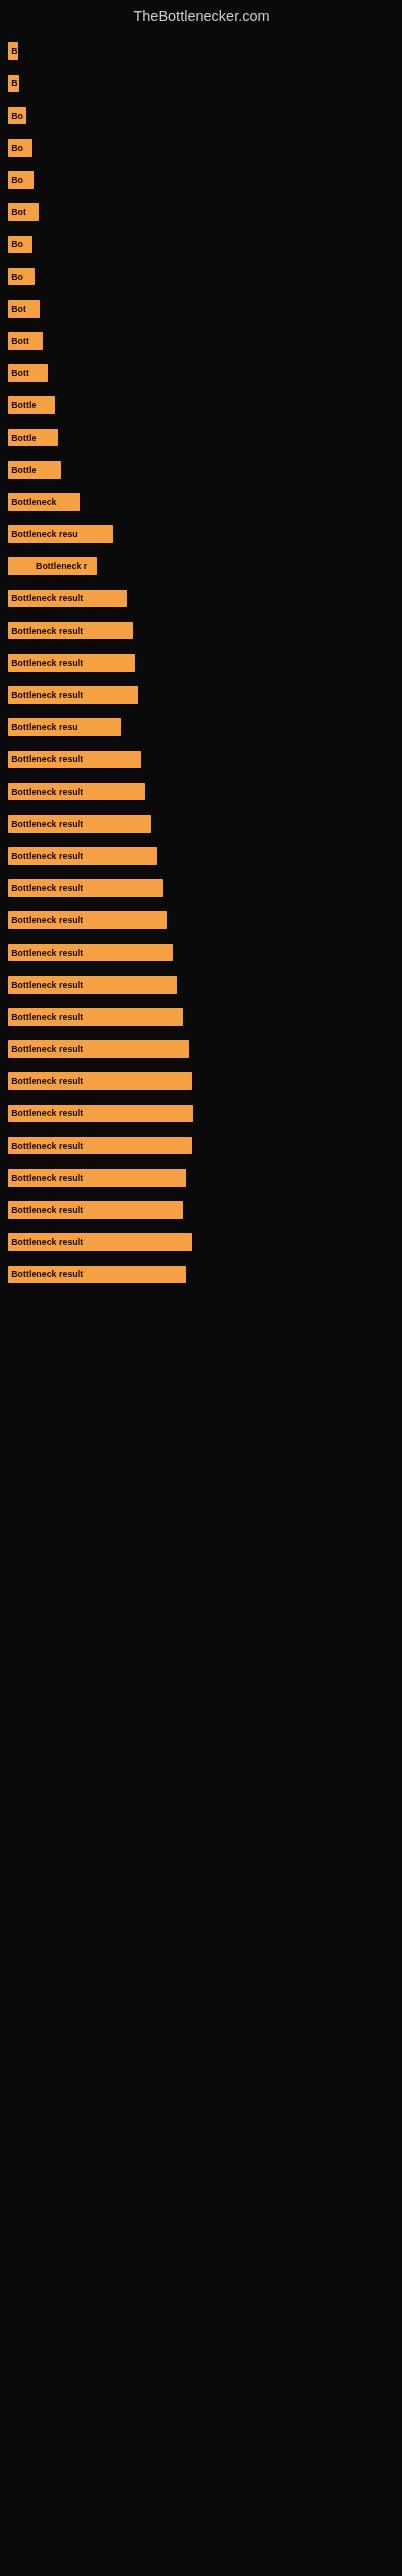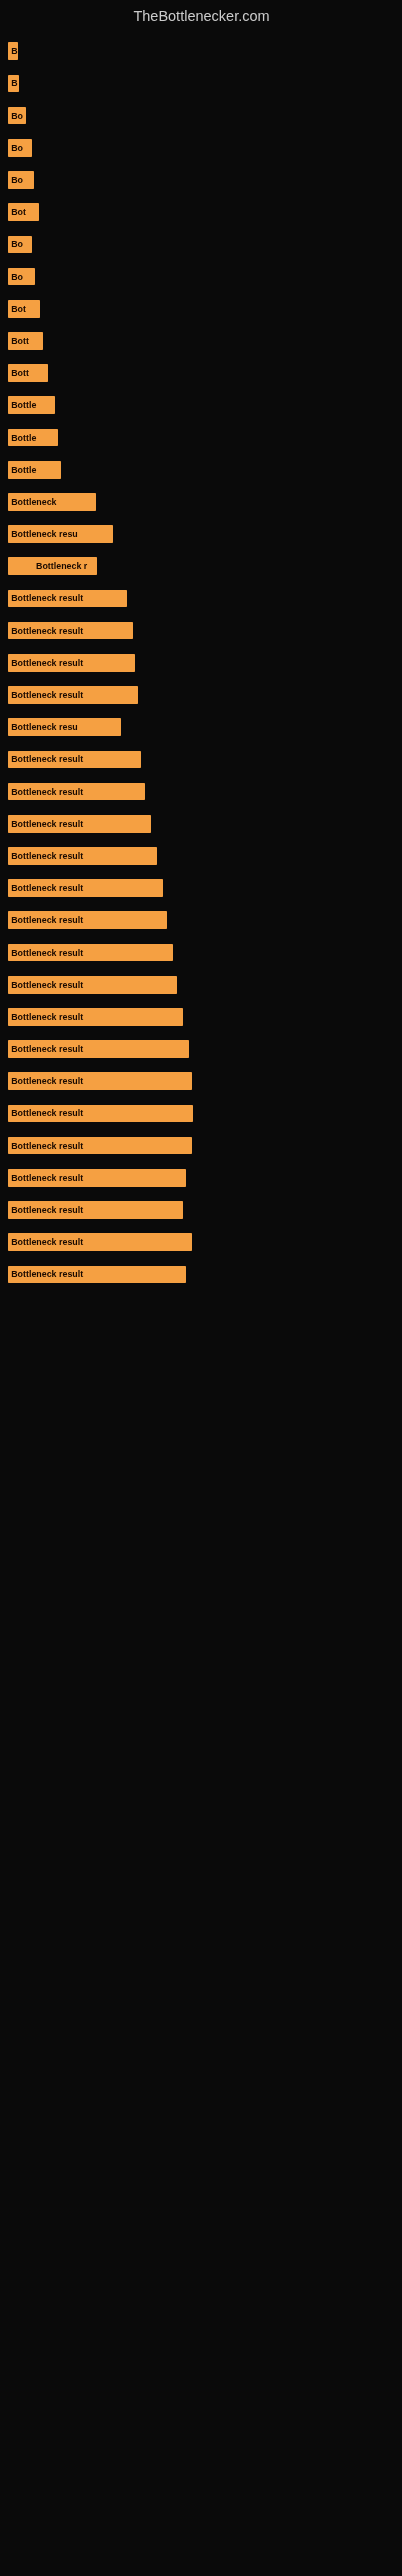--- a/index.html
+++ b/index.html
@@ -94,21 +94,21 @@
     <div class="bar-row">
       <div class="bar" style="width: 47px;">Bottle</div>
     </div>
     <div class="bar-row">
       <div class="bar" style="width: 50px;">Bottle</div>
     </div>
     <div class="bar-row">
       <div class="bar" style="width: 53px;">Bottle</div>
     </div>
     <div class="bar-row">
-      <div class="bar" style="width: 88px;">Bottleneck</div>
+      <div class="bar" style="width: 72px;">Bottleneck</div>
     </div>
     <div class="bar-row">
       <div class="bar" style="width: 105px;">Bottleneck resu</div>
     </div>
     <div class="bar-row">
       <div class="bar" style="width: 89px; padding-left: 28px;">Bottleneck r</div>
     </div>
     <div class="bar-row">
       <div class="bar" style="width: 119px;">Bottleneck result</div>
     </div>

